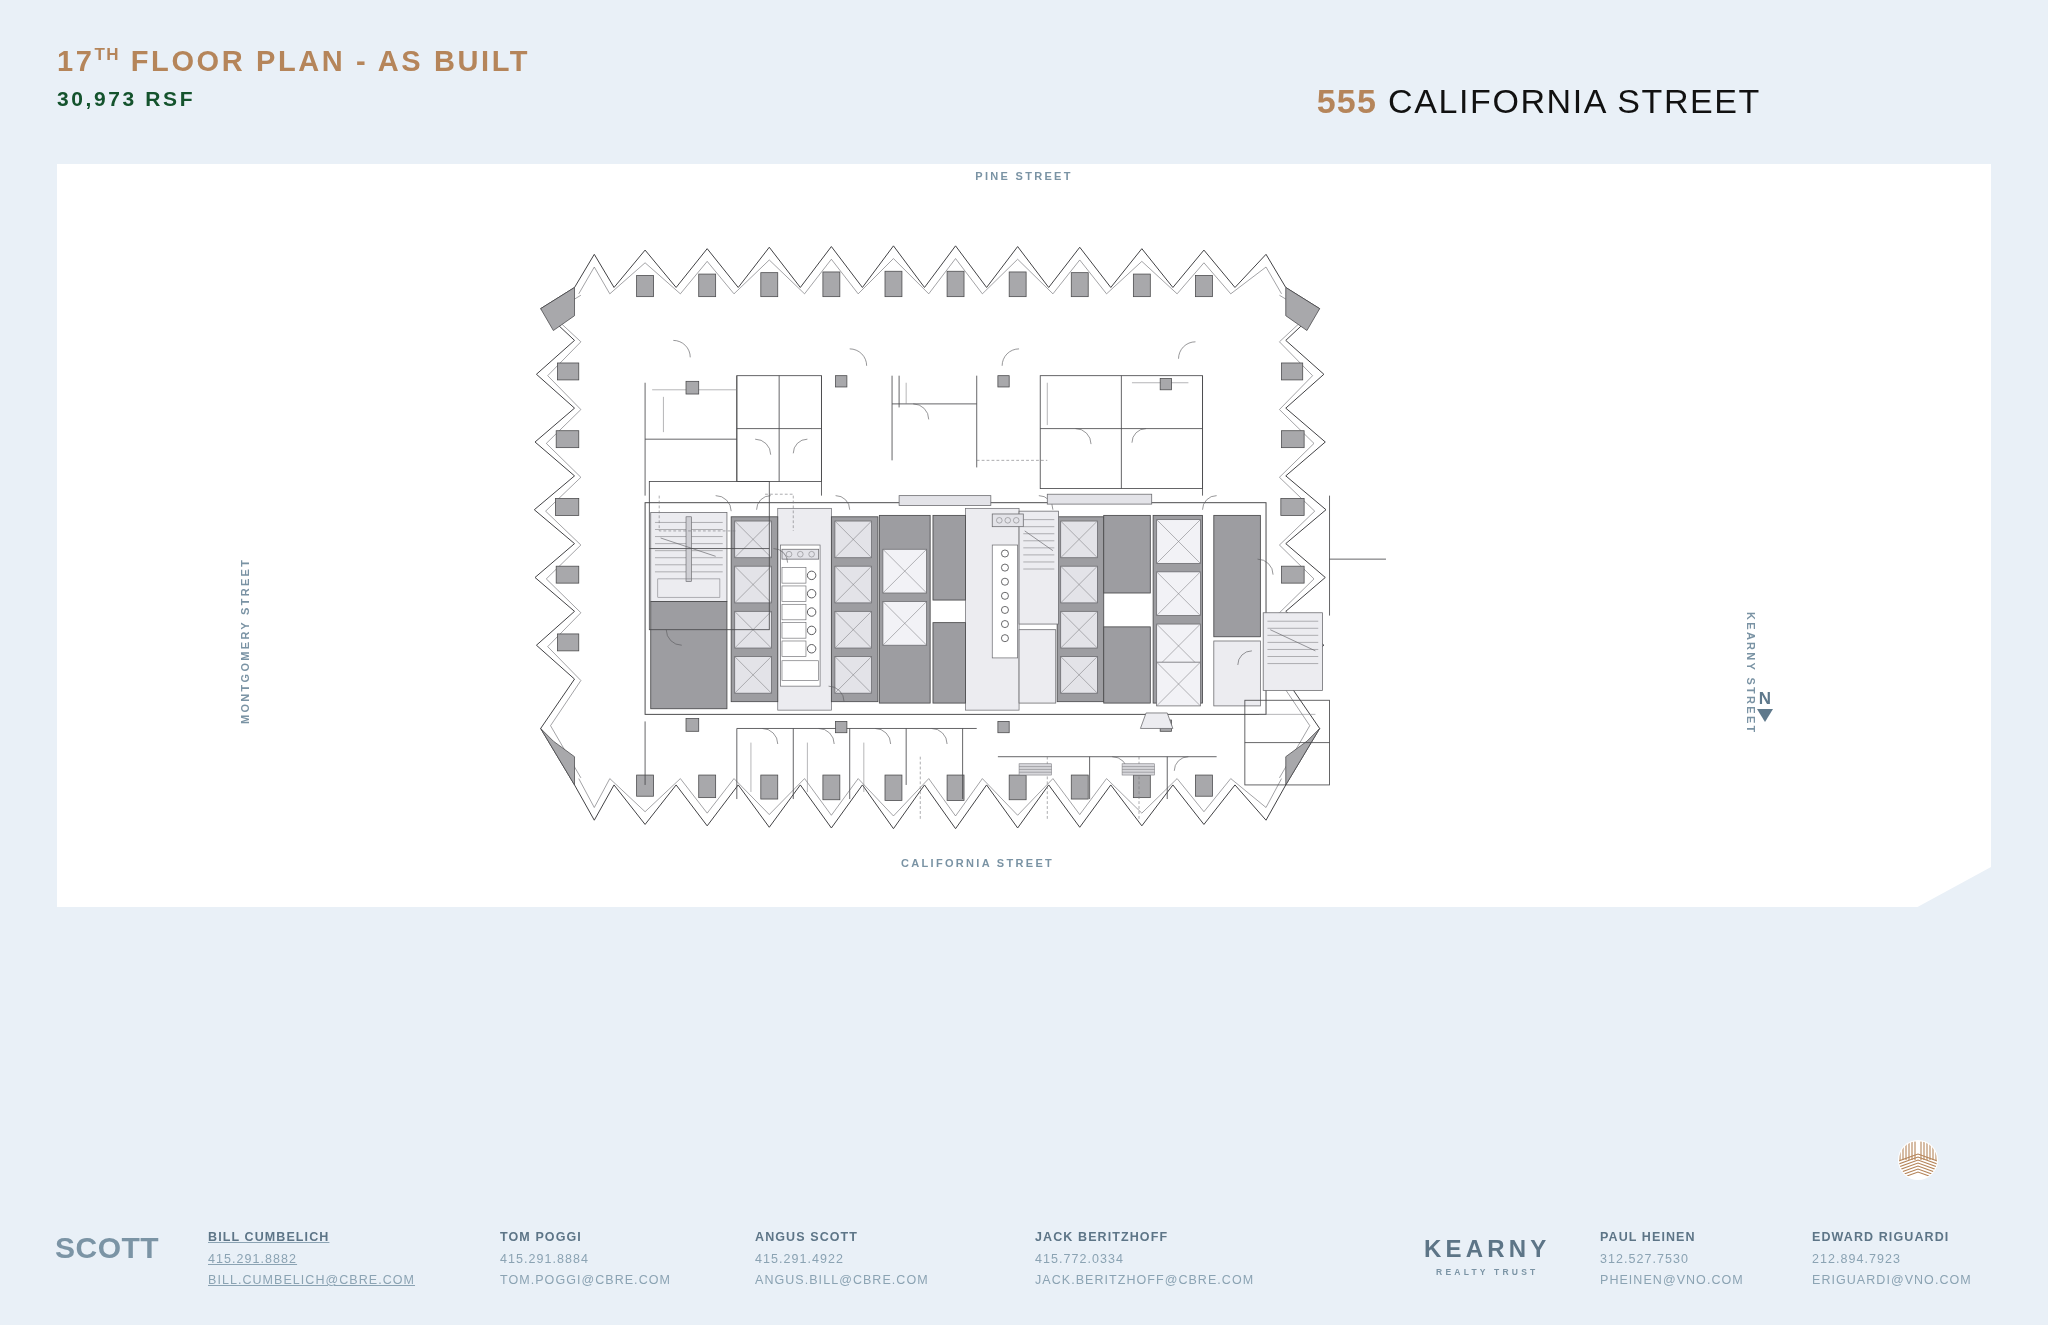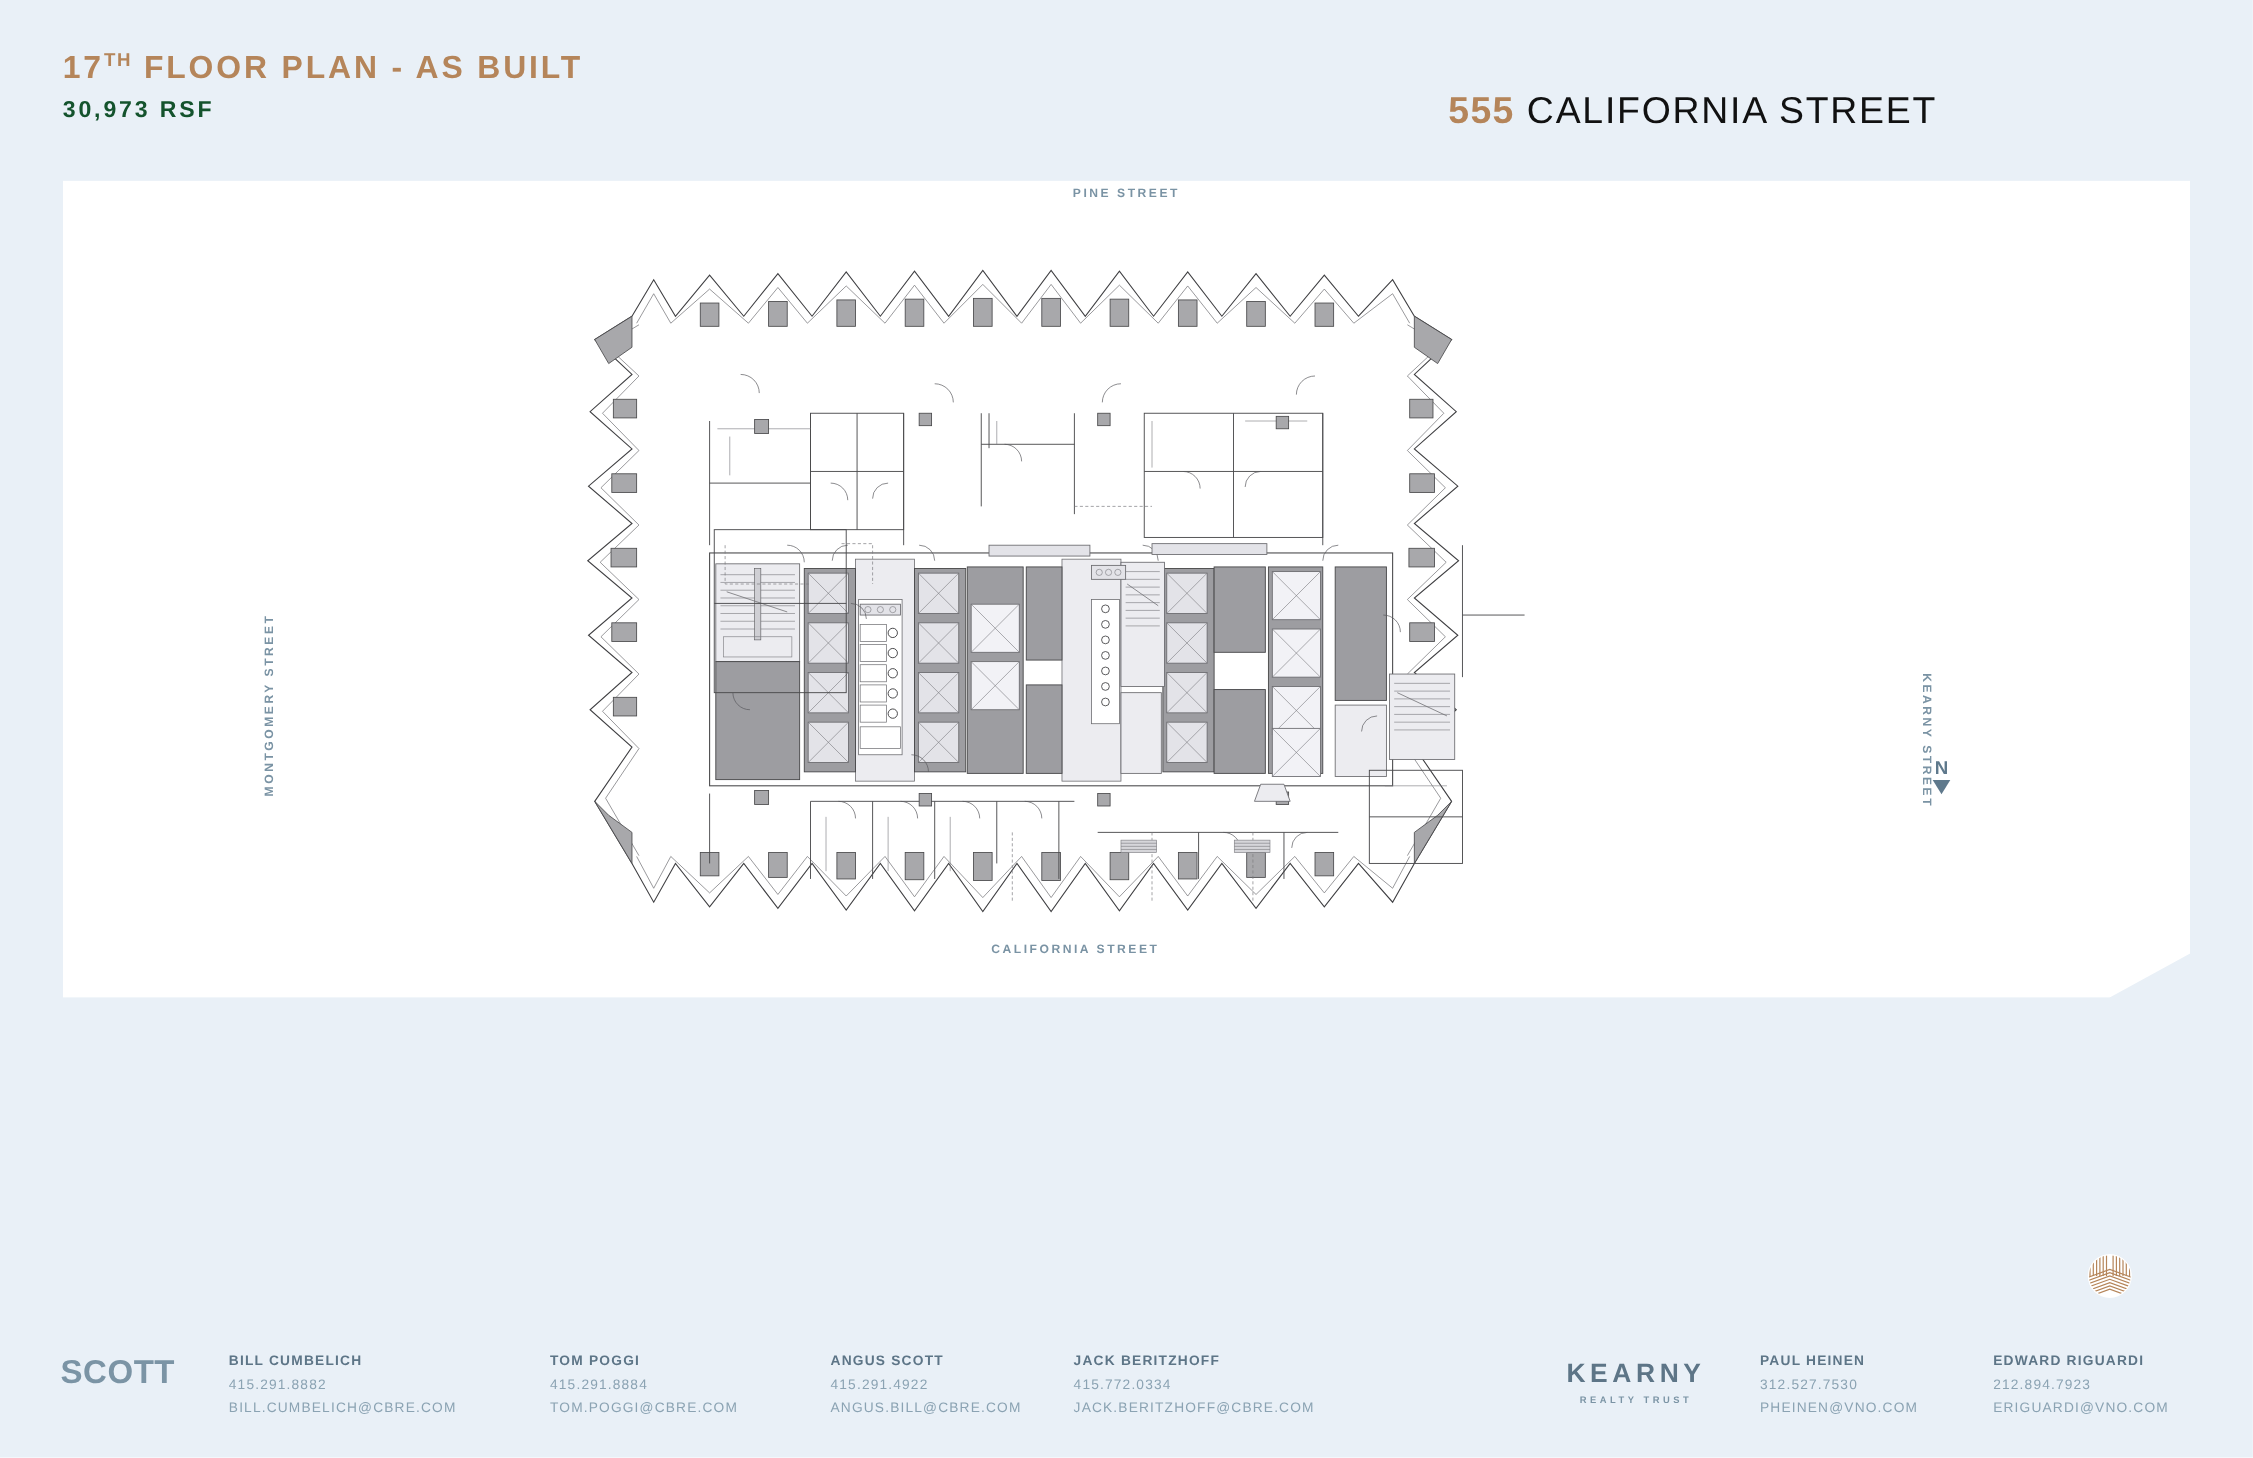--- a/index.html
+++ b/index.html
@@ -75,24 +75,24 @@
   }
   .contact {
     position:absolute; top:22px;
     font-size:12.5px; letter-spacing:1.05px; line-height:1.72;
     color:#8ba3b3; white-space:nowrap;
   }
   .contact .c-name { color:#5d7competitor; }
   .contact .c-name { font-weight:700; color:#5d7587; letter-spacing:1.1px; }
   .contact .c-phone, .contact .c-email { font-weight:400; }
 
-  #contact-0 { left:208px; }
+  #contact-0 { left:208px;text-decoration:underline; }
   #contact-1 { left:500px; }
   #contact-2 { left:755px; }
-  #contact-3 { left:976px; }
+  #contact-3 { left:1035px; }
   #contact-4 { left:1600px; }
   #contact-5 { left:1812px; }
 
   #vornado-logo { position:absolute; left:1424px; top:30px; text-align:center; }
   #vornado-name {
     color:#5d7587; font-size:24px; font-weight:700; letter-spacing:4.2px;
   }
   #vornado-tag {
     color:#7b94a5; font-size:8.5px; font-weight:700;
     letter-spacing:3.2px; margin-top:4px;

